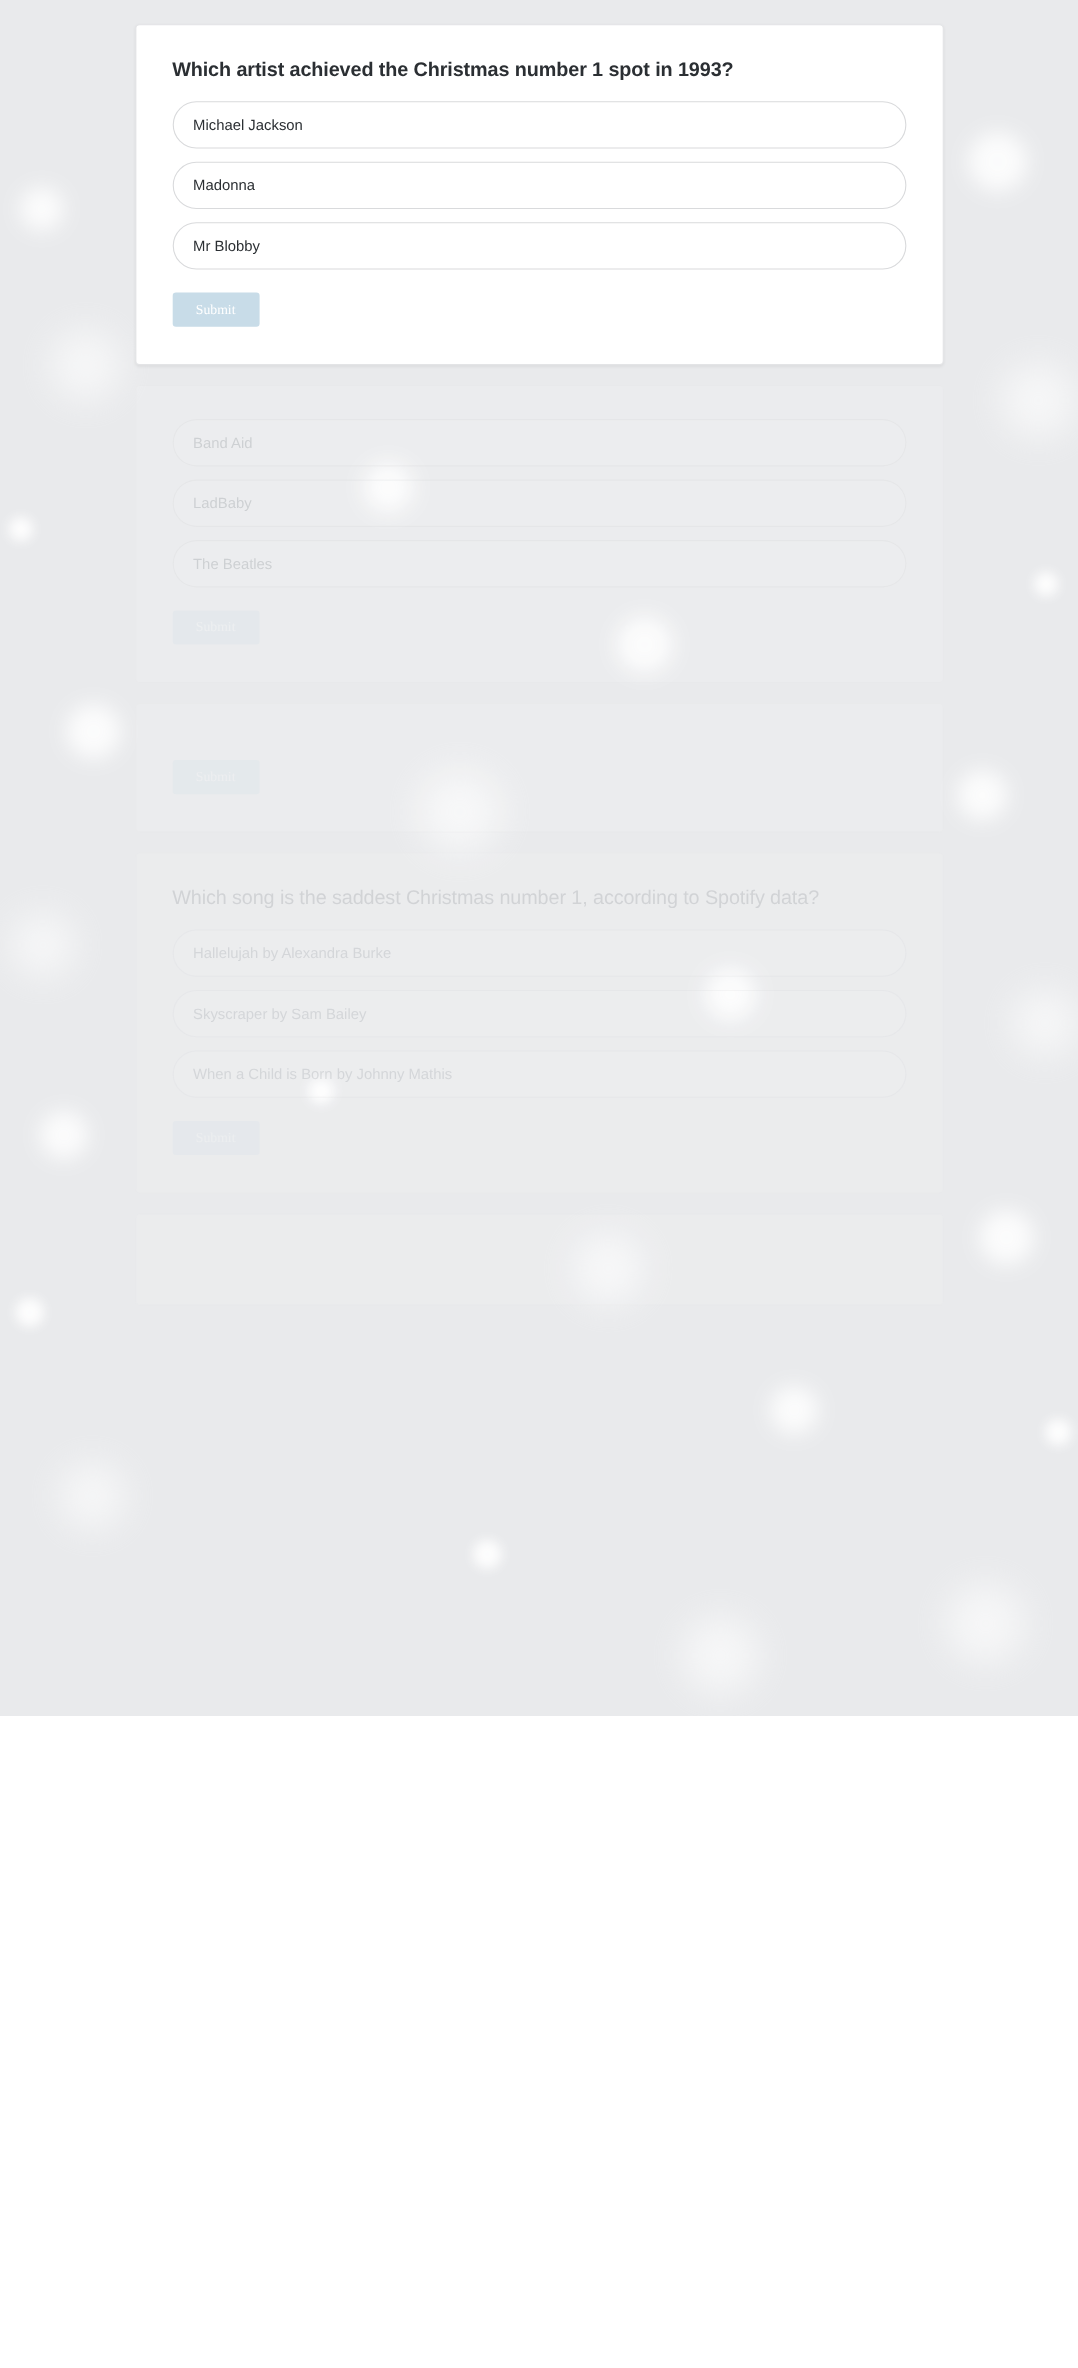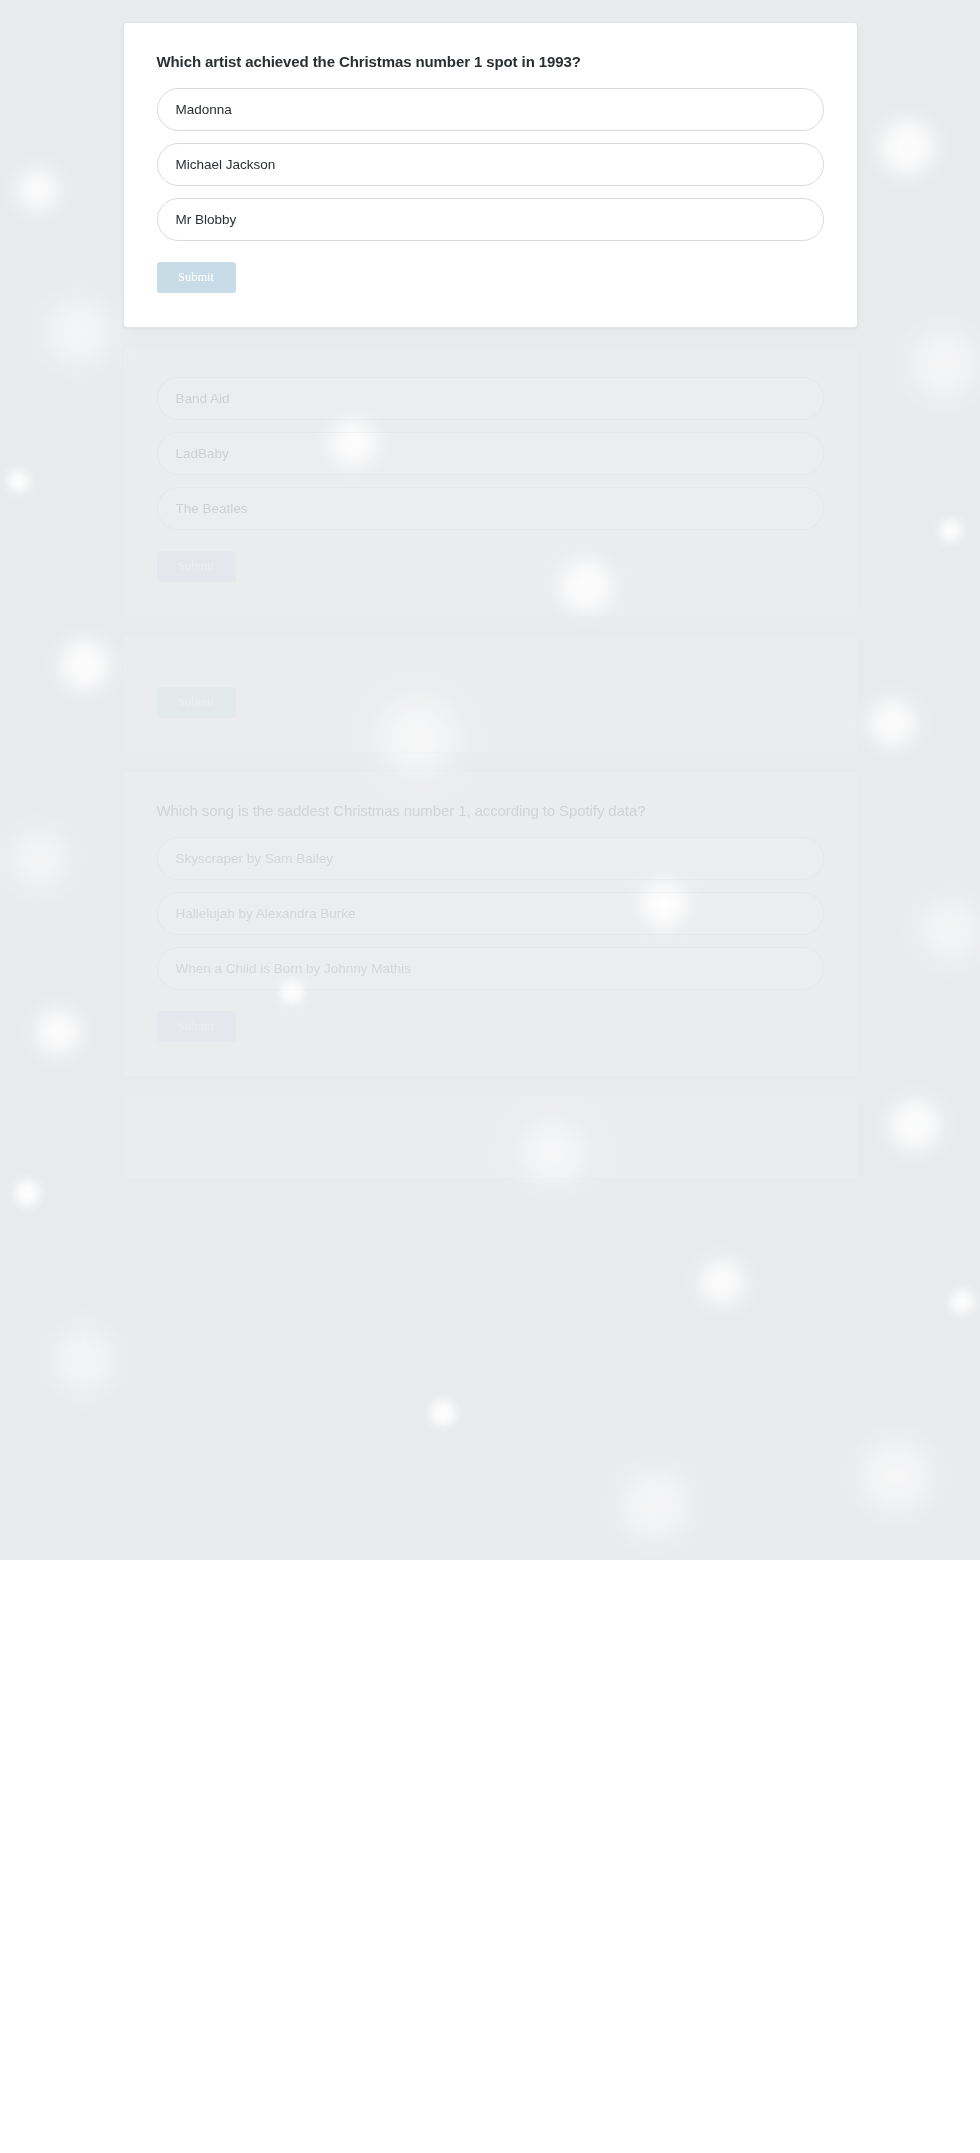--- a/index.html
+++ b/index.html
@@ -63,21 +63,21 @@
     background: rgba(255,255,255,0.28);
     border-color: rgba(225,226,228,0.55);
     box-shadow: none;
     opacity: 0.34;
   }
   .card.faded-2 { opacity: 0.30; }
   .card.faded-3 { opacity: 0.26; }
   .card.faded-4 { opacity: 0.22; }
 
   .question {
-    font-size: 15px;
+    font-size: 18px;
     font-weight: bold;
     color: #2b2f33;
     letter-spacing: -0.1px;
     margin-bottom: 18px;
   }
   .card.faded .question { font-weight: normal; color: #8f9397; }
 
   .options {
     display: flex;
     flex-direction: column;
@@ -162,22 +162,22 @@
     <div class="flake" style="left:890px; top:1100px; width:50px; height:50px;"></div>
     <div class="flake tiny" style="left:950px; top:1290px; width:24px; height:24px;"></div>
     <div class="flake soft" style="left:860px; top:1440px; width:72px; height:72px;"></div>
   </div>
 
   <div class="stack">
 
     <div class="card">
       <div class="question">Which artist achieved the Christmas number 1 spot in 1993?</div>
       <div class="options">
+        <div class="option">Michael Jackson</div>
         <div class="option">Madonna</div>
-        <div class="option">Michael Jackson</div>
         <div class="option">Mr Blobby</div>
       </div>
       <div class="submit-row">
         <button class="submit-btn">Submit</button>
       </div>
     </div>
 
     <div class="card faded">
       <div class="options">
         <div class="option">Band Aid</div>
@@ -191,22 +191,22 @@
 
     <div class="card faded faded-2">
       <div class="submit-row">
         <button class="submit-btn">Submit</button>
       </div>
     </div>
 
     <div class="card faded faded-3">
       <div class="question">Which song is the saddest Christmas number 1, according to Spotify data?</div>
       <div class="options">
+        <div class="option">Hallelujah by Alexandra Burke</div>
         <div class="option">Skyscraper by Sam Bailey</div>
-        <div class="option">Hallelujah by Alexandra Burke</div>
         <div class="option">When a Child is Born by Johnny Mathis</div>
       </div>
       <div class="submit-row">
         <button class="submit-btn">Submit</button>
       </div>
     </div>
 
     <div class="card faded faded-4">
       <div class="question"></div>
     </div>

